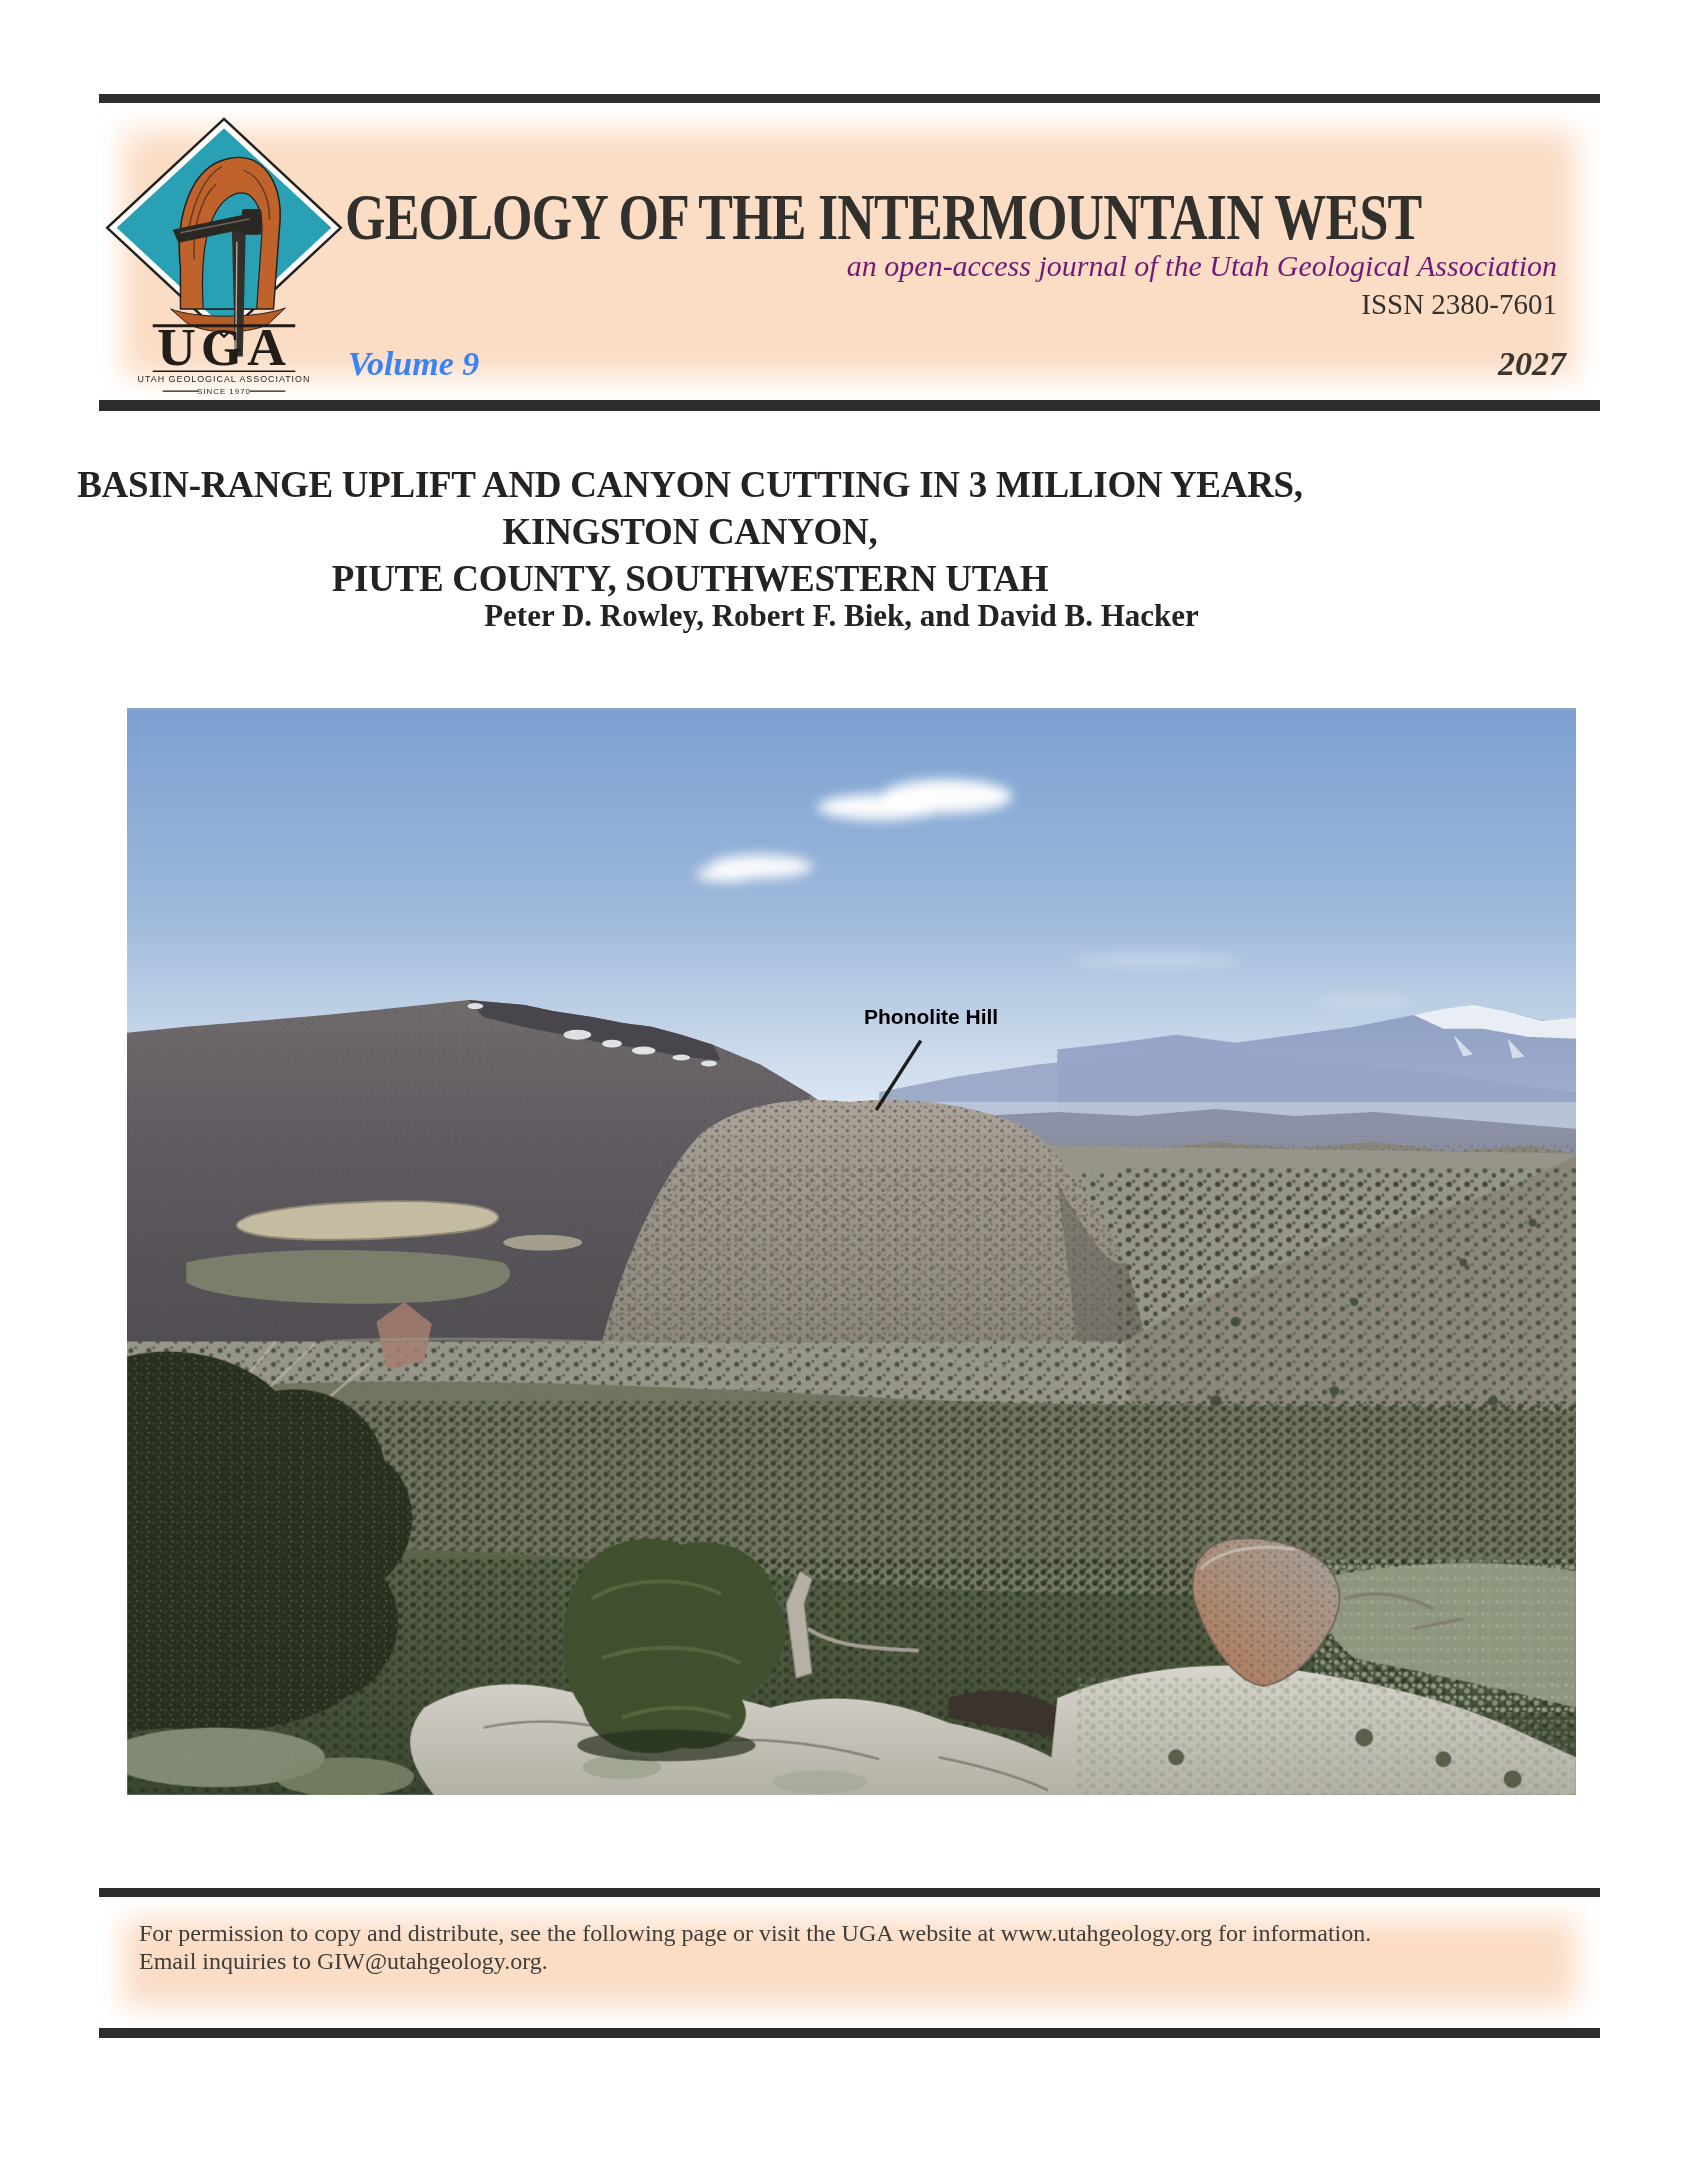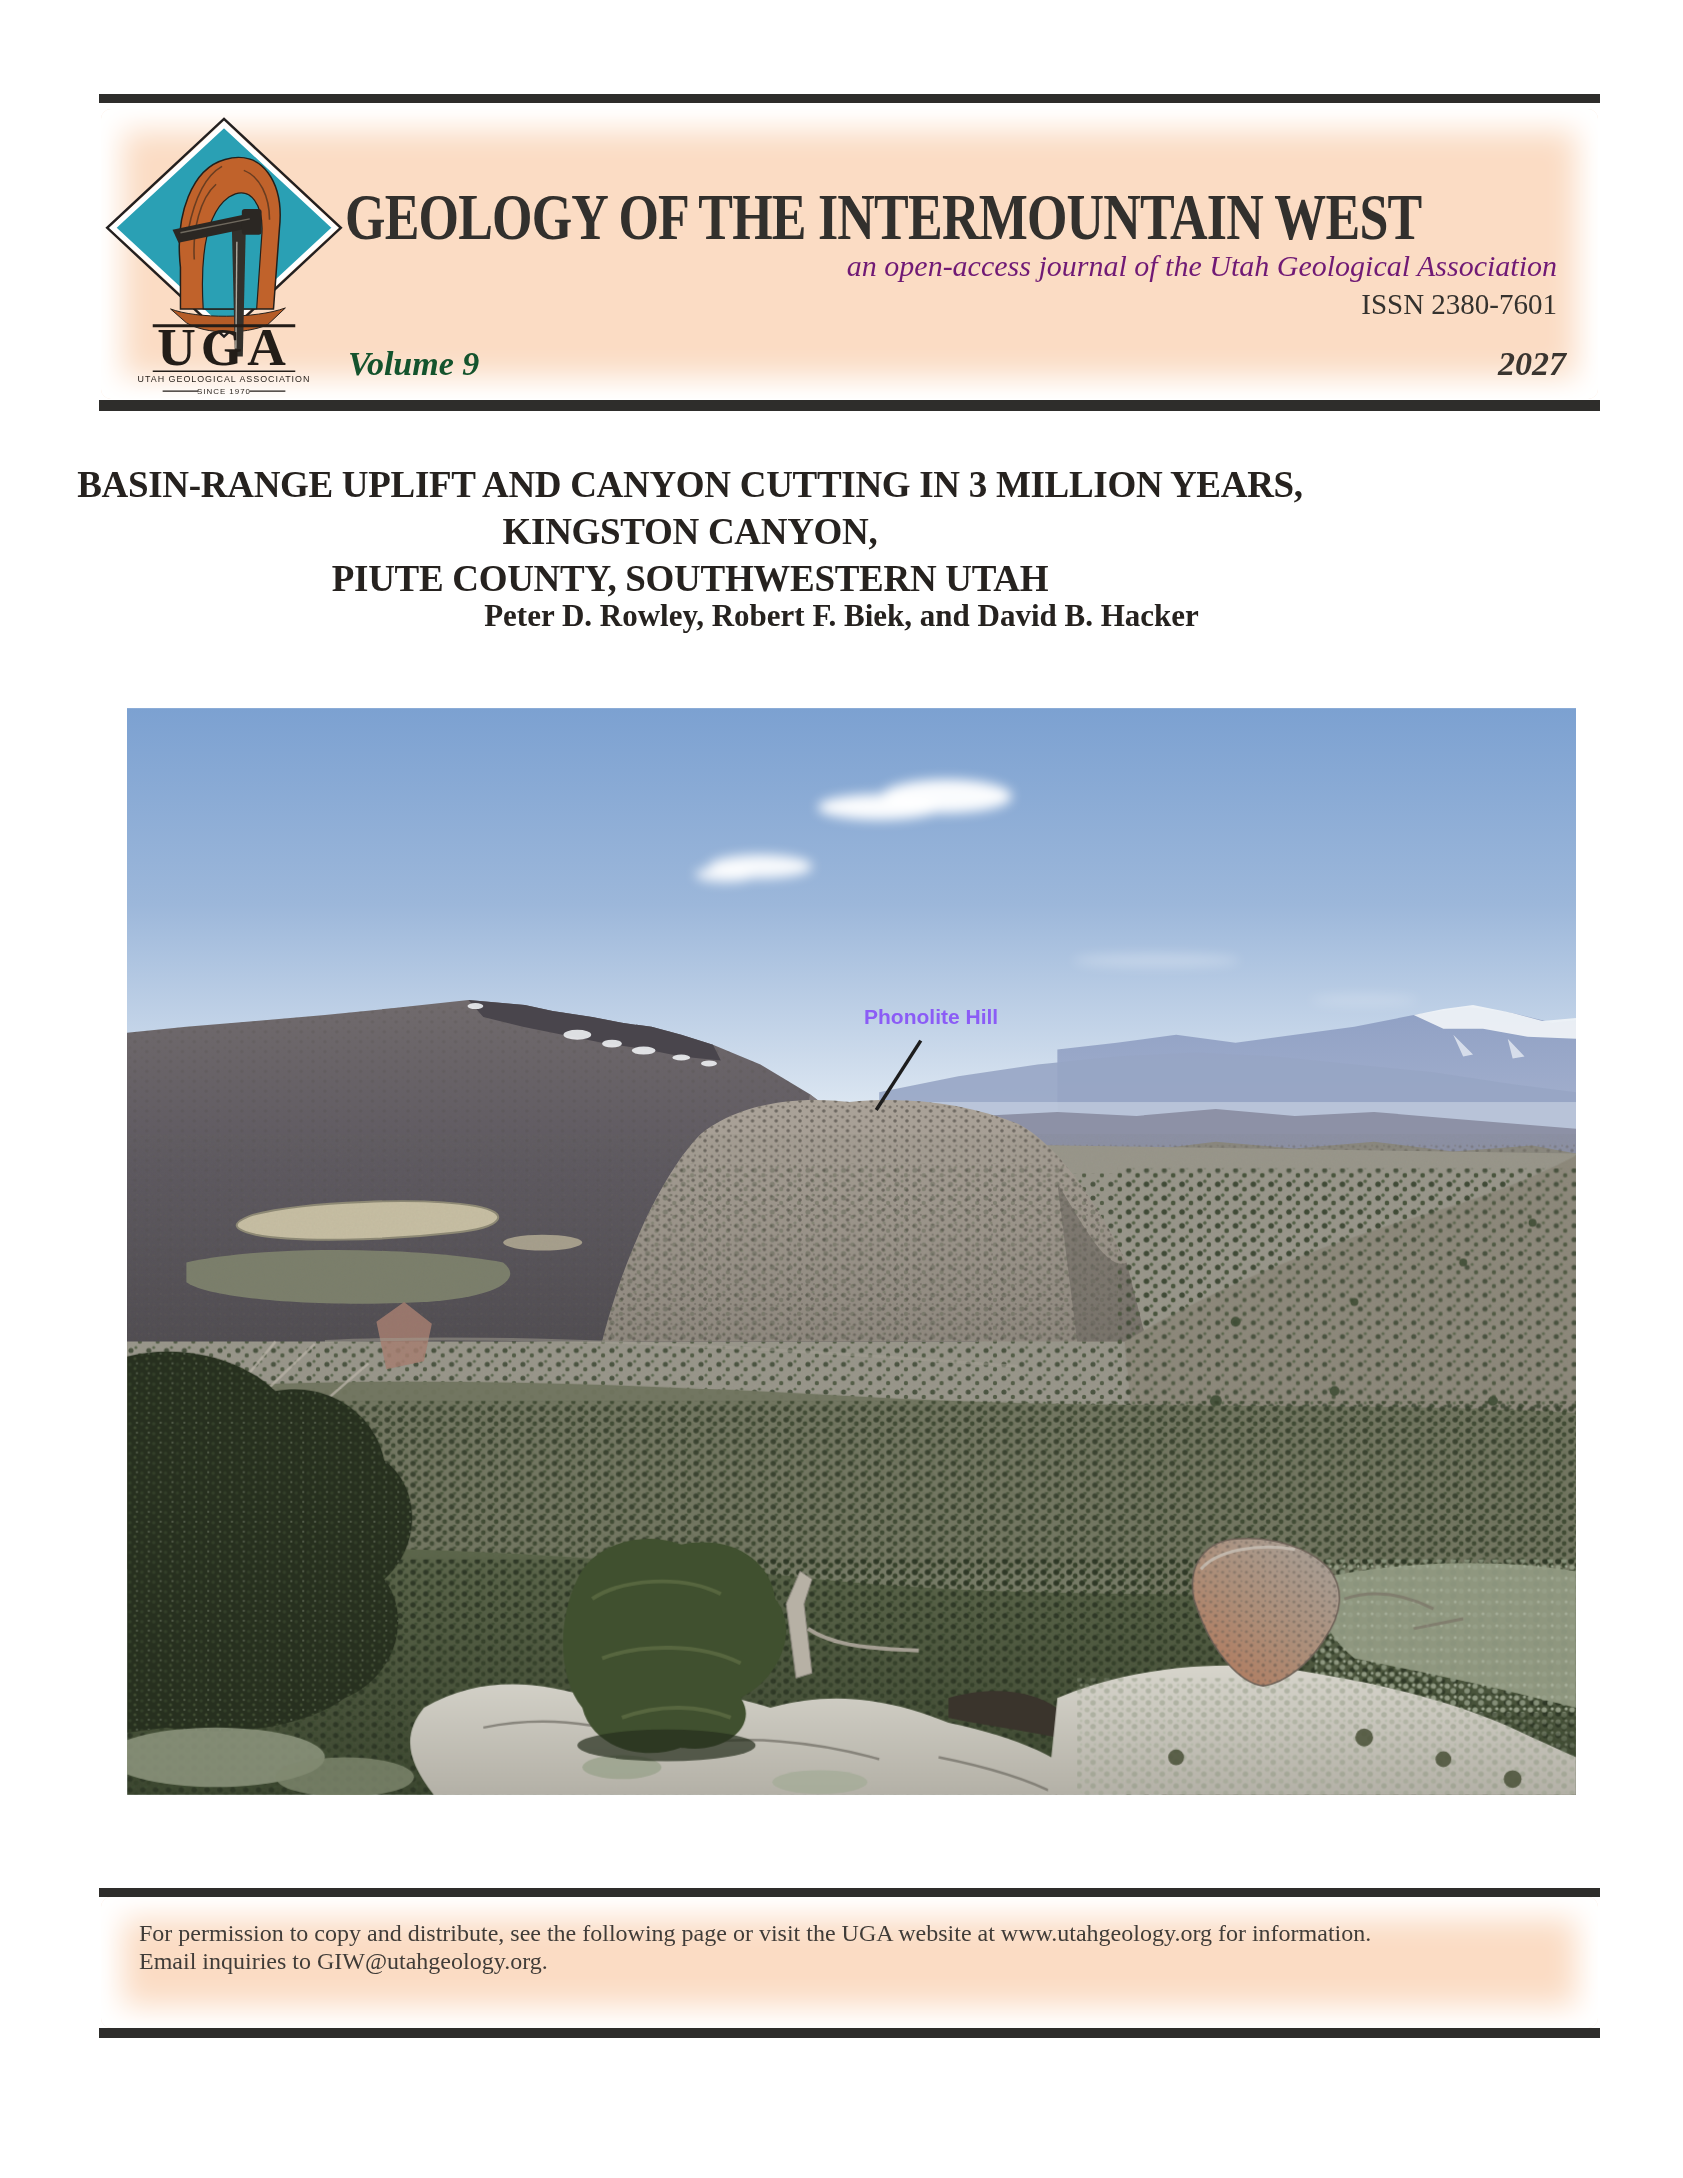--- a/index.html
+++ b/index.html
@@ -21,21 +21,21 @@
   }
   .journal-subtitle{
     position:absolute; right:126px; top:249px; font-style:italic;
     font-size:30px; color:#701a75; white-space:nowrap;
   }
   .journal-issn{
     position:absolute; right:126px; top:288px; font-size:29px; color:#35322e;
   }
   .volume{
     position:absolute; left:348px; top:345px; font-size:34px;
-    font-weight:bold; font-style:italic; color:#14532d;
+    font-weight:bold; font-style:italic; color:#3b82f6;
   }
   .year{
     position:absolute; right:117px; top:345px; font-size:34px;
     font-weight:bold; font-style:italic; color:#3a3530;
   }
   .logo-svg{position:absolute; left:105px; top:111px;}
   .article-title{
     position:absolute; left:0; top:461px; width:1380px; text-align:center;
     font-weight:bold; font-size:37px; line-height:47px; color:#26221f; letter-spacing:-0.3px;
   }
@@ -44,21 +44,21 @@
     font-weight:bold; font-size:31px; color:#26221f;
   }
   .photo{
     position:absolute; left:127px; top:708px; width:1449px; height:1087px;
     margin:0; overflow:hidden;
   }
   .photo svg{display:block;}
   .photo-label{
     position:absolute; left:737px; top:297px;
     font-family:"Liberation Sans", sans-serif; font-weight:bold;
-    font-size:21px; color:#8b5cf6; white-space:nowrap;
+    font-size:21px; color:#000000; white-space:nowrap;
   }
   .ftr-topbar{top:1888px; height:9px;}
   .ftr-box{top:1897px; height:131px;}
   .ftr-botbar{top:2028px; height:10px;}
   .hdr-topbar{top:94px; height:9px;}
   .hdr-botbar{top:400px; height:11px;}
   .footer-text{
     position:absolute; left:139px; top:1919px; width:1436px;
     font-size:24px; line-height:28px; color:#403c38;
   }

